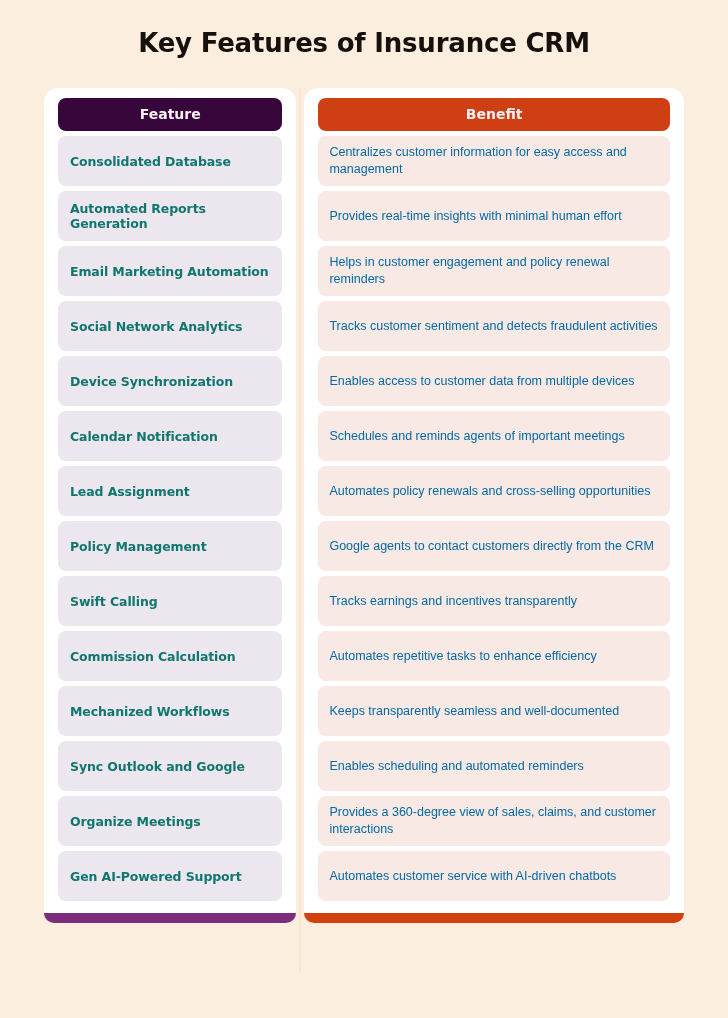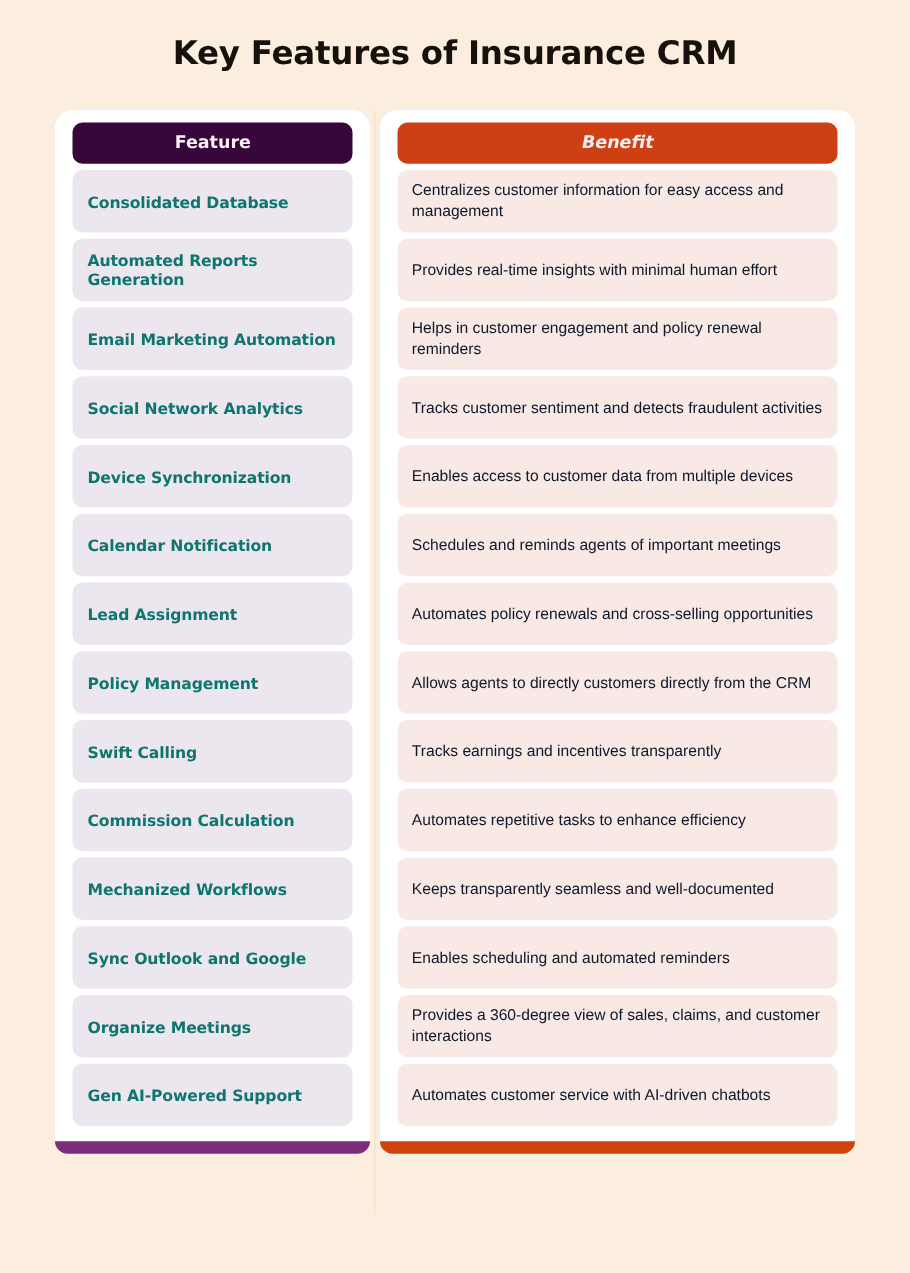--- a/index.html
+++ b/index.html
@@ -115,21 +115,21 @@
     color: #0f766e;
     font-family: "DejaVu Sans", sans-serif;
     letter-spacing: -0.1px;
   }
 
   .cell-benefit {
     background: #F8E9E5;
     padding: 0 11px;
     font-size: 12.5px;
     font-weight: normal;
-    color: #0f172a;
+    color: #0369a1;
     line-height: 1.33;
     font-family: "Liberation Sans", sans-serif;
   }
   .cell-benefit span { display: block; }
 
   
   .divider {
     position: absolute;
     left: 299px;
     top: 88px;
@@ -162,21 +162,21 @@
           <div class="cell cell-feature" style="background: rgb(236, 230, 238);">Swift Calling</div>
           <div class="cell cell-feature" style="background: rgb(236, 230, 238);">Commission Calculation</div>
           <div class="cell cell-feature" style="background: rgb(236, 230, 238);">Mechanized Workflows</div>
           <div class="cell cell-feature" style="background: rgb(236, 230, 238);">Sync Outlook and Google</div>
           <div class="cell cell-feature" style="background: rgb(236, 230, 238);">Organize Meetings</div>
           <div class="cell cell-feature" style="background: rgb(236, 230, 238);">Gen AI-Powered Support</div>
         </div>
     </div>
 
     <div class="column col-benefit">
-      <div class="col-header hdr-benefit" style="background: rgb(206, 63, 20); font-style: italic;">Benefit</div>
+      <div class="col-header hdr-benefit" style="background: rgb(206, 63, 20);">Benefit</div>
       <div id="benefit-cells">
           <div class="cell cell-benefit" style="background: rgb(248, 233, 229);">
             <span>Centralizes customer information for easy access and management</span>
           </div>
           <div class="cell cell-benefit" style="background: rgb(248, 233, 229);">
             <span>Provides real-time insights with minimal human effort</span>
           </div>
           <div class="cell cell-benefit" style="background: rgb(248, 233, 229);">
             <span>Helps in customer engagement and policy renewal reminders</span>
           </div>
@@ -186,21 +186,21 @@
           <div class="cell cell-benefit" style="background: rgb(248, 233, 229);">
             <span>Enables access to customer data from multiple devices</span>
           </div>
           <div class="cell cell-benefit" style="background: rgb(248, 233, 229);">
             <span>Schedules and reminds agents of important meetings</span>
           </div>
           <div class="cell cell-benefit" style="background: rgb(248, 233, 229);">
             <span>Automates policy renewals and cross-selling opportunities</span>
           </div>
           <div class="cell cell-benefit" style="background: rgb(248, 233, 229);">
-            <span>Allows agents to directly customers directly from the CRM</span>
+            <span>Google agents to contact customers directly from the CRM</span>
           </div>
           <div class="cell cell-benefit" style="background: rgb(248, 233, 229);">
             <span>Tracks earnings and incentives transparently</span>
           </div>
           <div class="cell cell-benefit" style="background: rgb(248, 233, 229);">
             <span>Automates repetitive tasks to enhance efficiency</span>
           </div>
           <div class="cell cell-benefit" style="background: rgb(248, 233, 229);">
             <span>Keeps transparently seamless and well-documented</span>
           </div>

